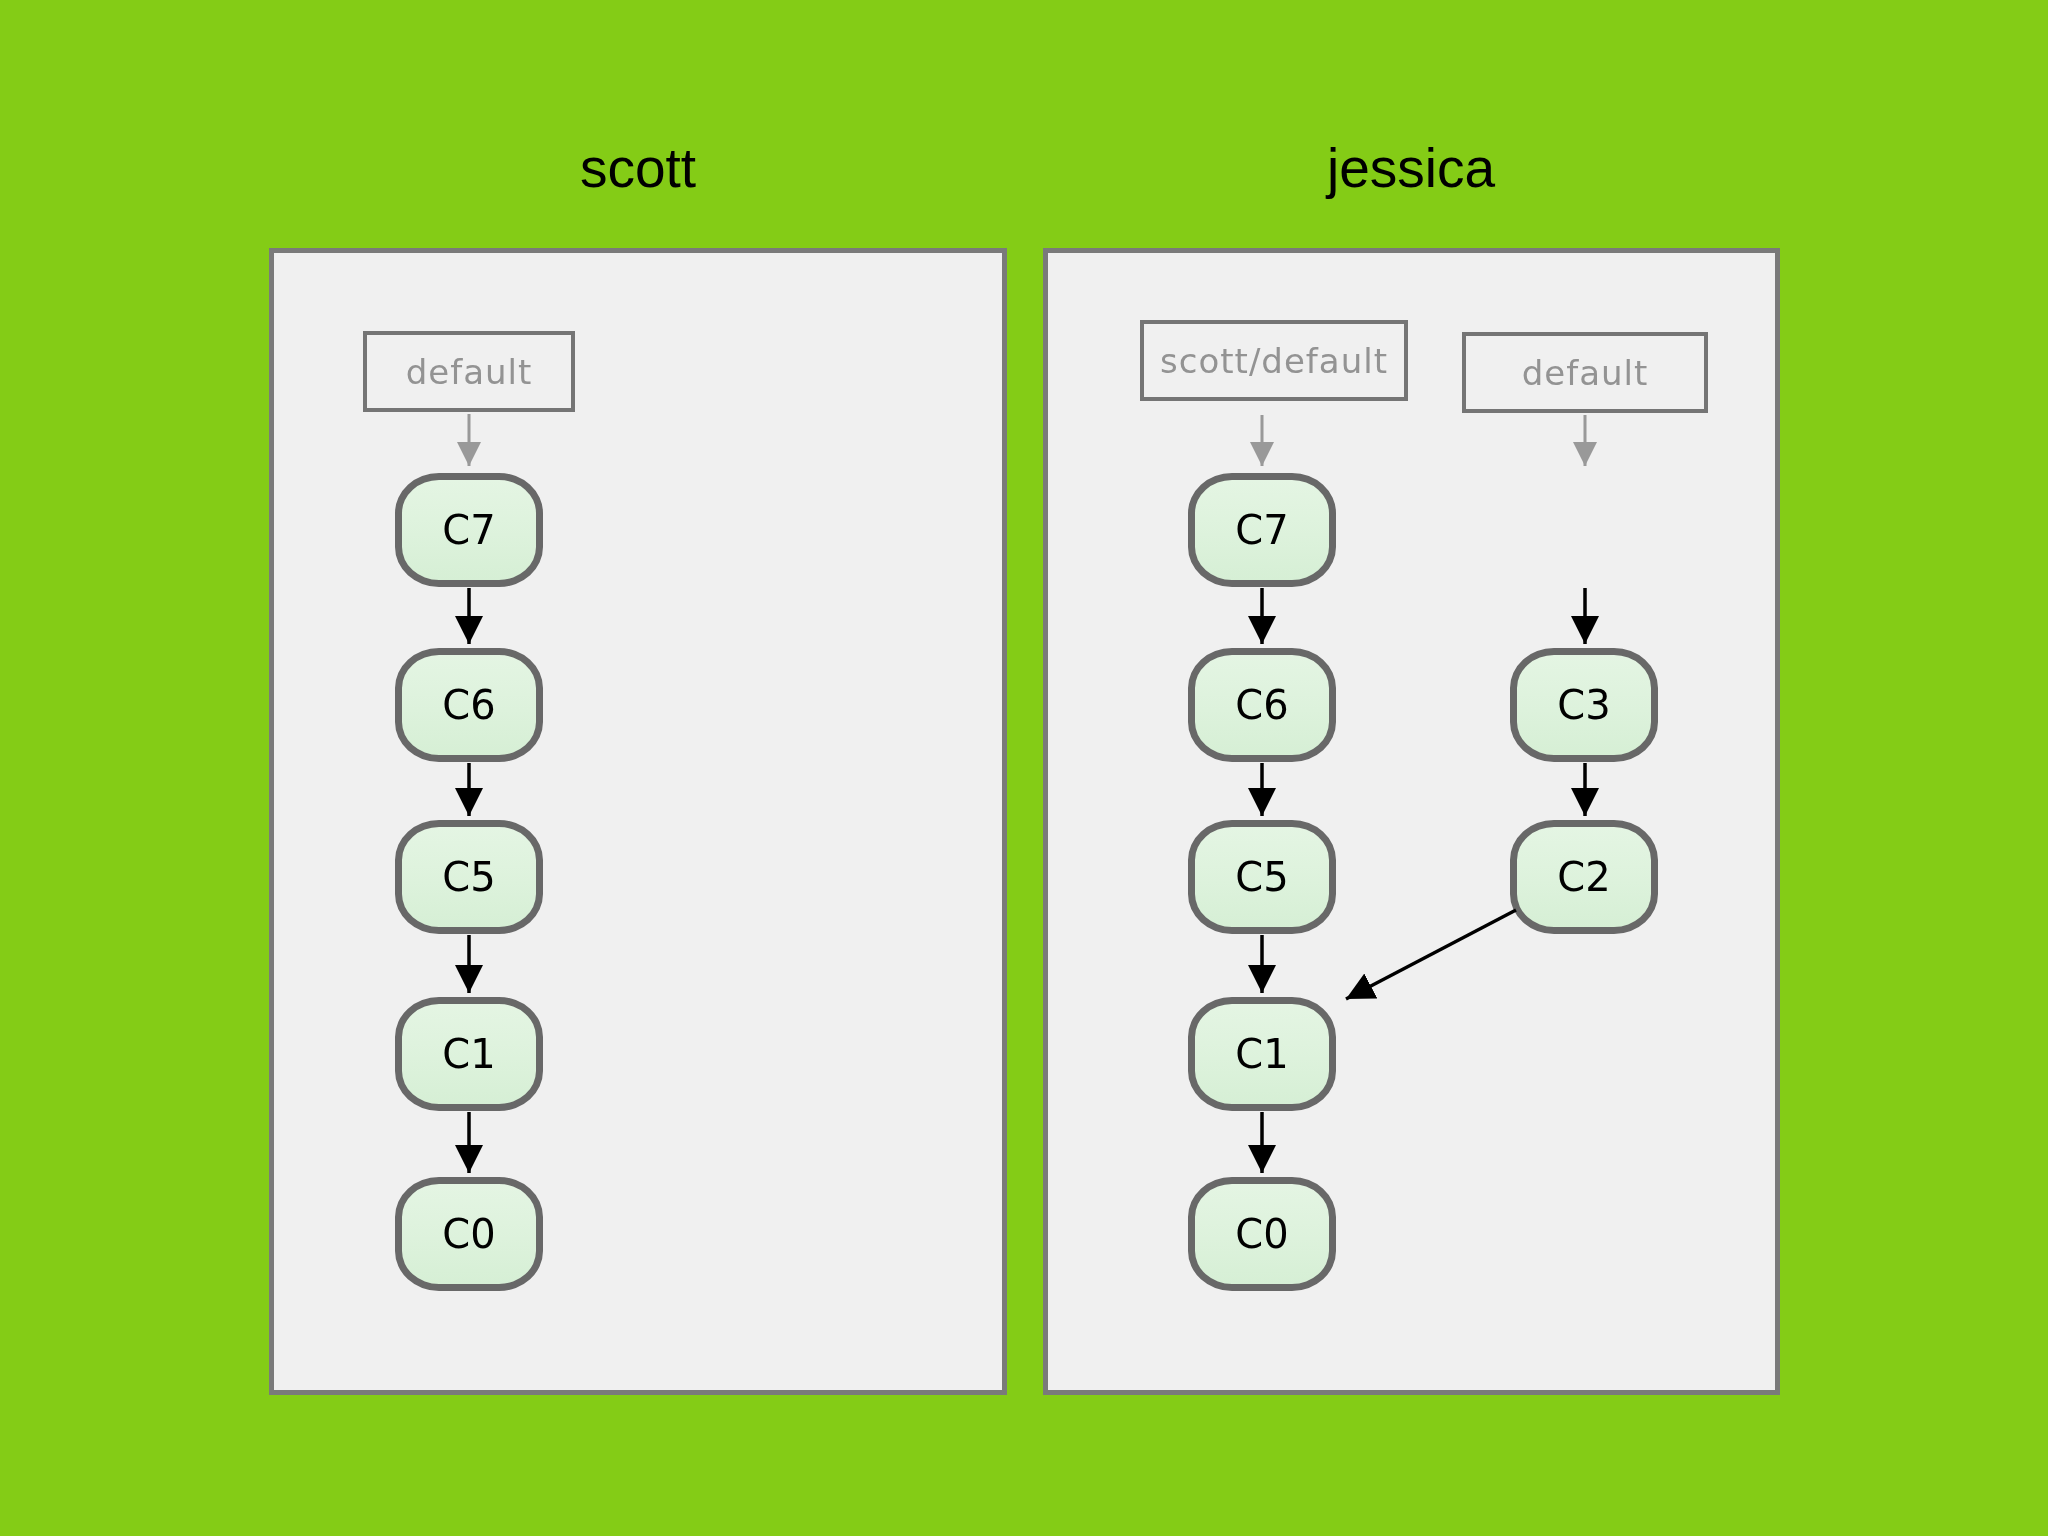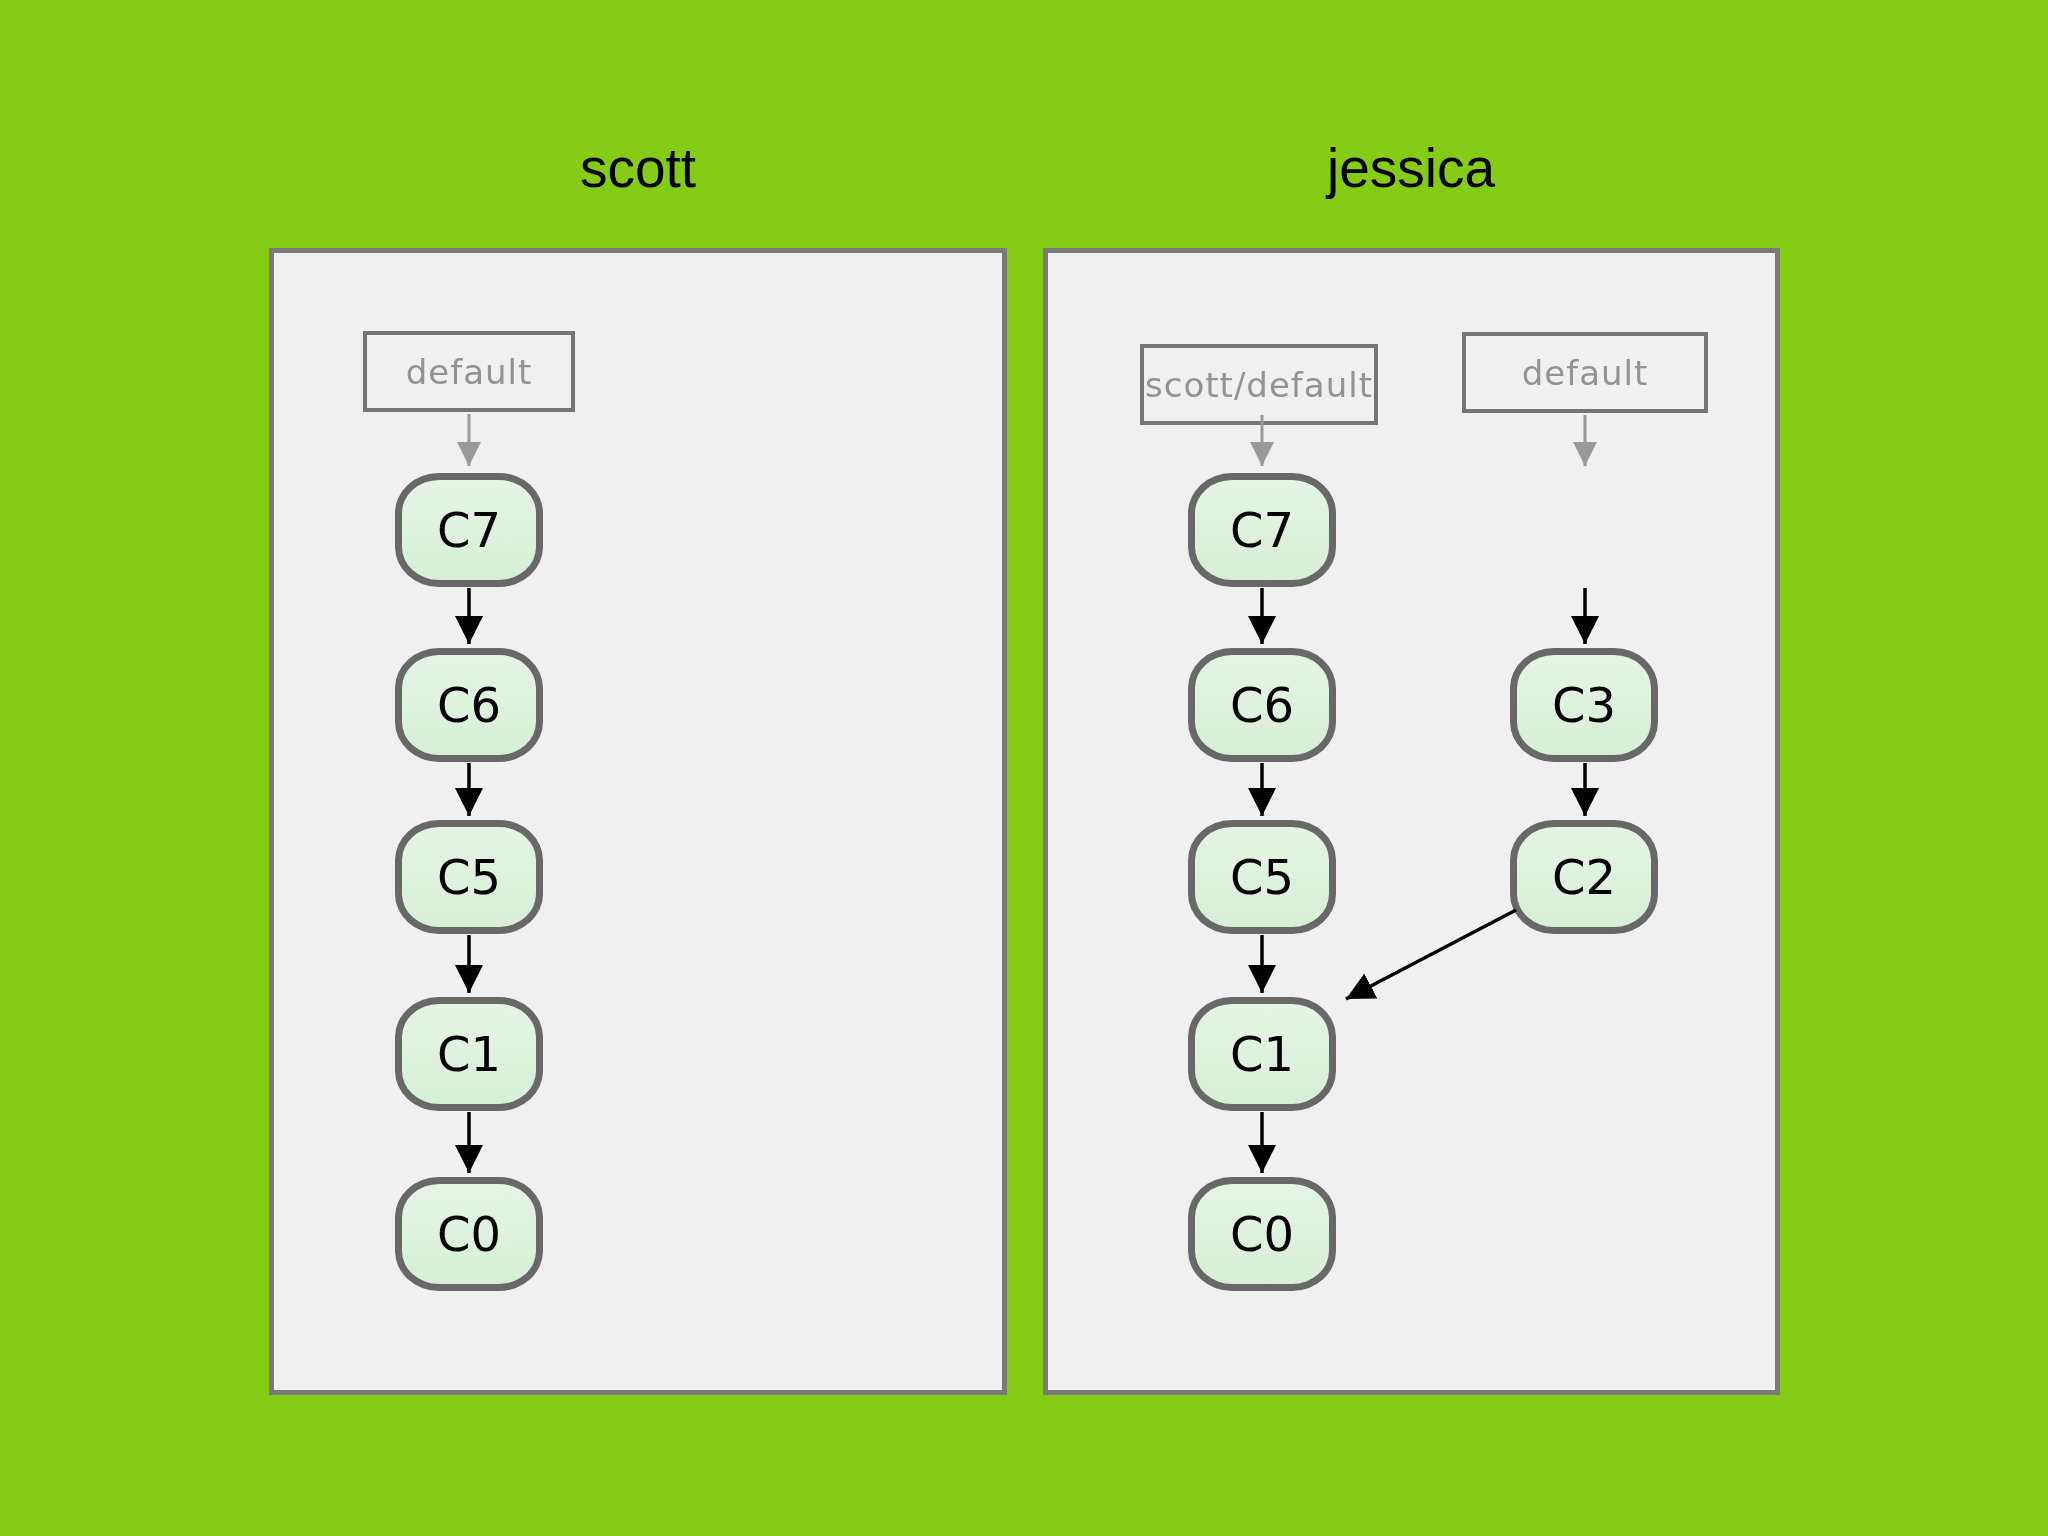--- a/index.html
+++ b/index.html
@@ -43,42 +43,42 @@
     white-space:nowrap;
   }
   .node{
     position:absolute;
     box-sizing:border-box;
     width:148px;height:114px;
     border:7px solid var(--node-border,#686868);
     border-radius:44px / 40px;
     background:linear-gradient(180deg, #e4f5e3 0%, var(--node-fill,#ddf2dc) 55%, #d6efd5 100%);
     display:flex;align-items:center;justify-content:center;
-    font-size:48px;
+    font-size:40px;
     color:var(--node-text,#000);
   }
   svg.edges{position:absolute;left:0;top:0;pointer-events:none;}
   .edge-black{stroke:var(--arrow-black,#000);stroke-width:3.5;fill:none;marker-end:url(#ah-black);}
   .edge-gray{stroke:var(--arrow-gray,#999);stroke-width:3;fill:none;marker-end:url(#ah-gray);}
   .ah-black-fill{fill:var(--arrow-black,#000);}
   .ah-gray-fill{fill:var(--arrow-gray,#999);}
 </style>
 </head>
 <body>
 
 <div class="canvas">
 
   <div class="repo-title left">scott</div>
   <div class="repo-title right">jessica</div>
 
   <div class="panel left"></div>
   <div class="panel right"></div>
 
   <div class="branch-label" style="left:363px;top:331px;width:212px">default</div>
-  <div class="branch-label" style="left:1140px;top:344px;width:238px">scott/default</div>
+  <div class="branch-label" style="left:1140px;top:320px;width:268px">scott/default</div>
   <div class="branch-label" style="left:1462px;top:332px;width:246px">default</div>
 
   <div class="node" style="left:395px;top:473px">C7</div>
   <div class="node" style="left:395px;top:648px">C6</div>
   <div class="node" style="left:395px;top:820px">C5</div>
   <div class="node" style="left:395px;top:997px">C1</div>
   <div class="node" style="left:395px;top:1177px">C0</div>
 
   <div class="node" style="left:1188px;top:473px">C7</div>
   <div class="node" style="left:1188px;top:648px">C6</div>

